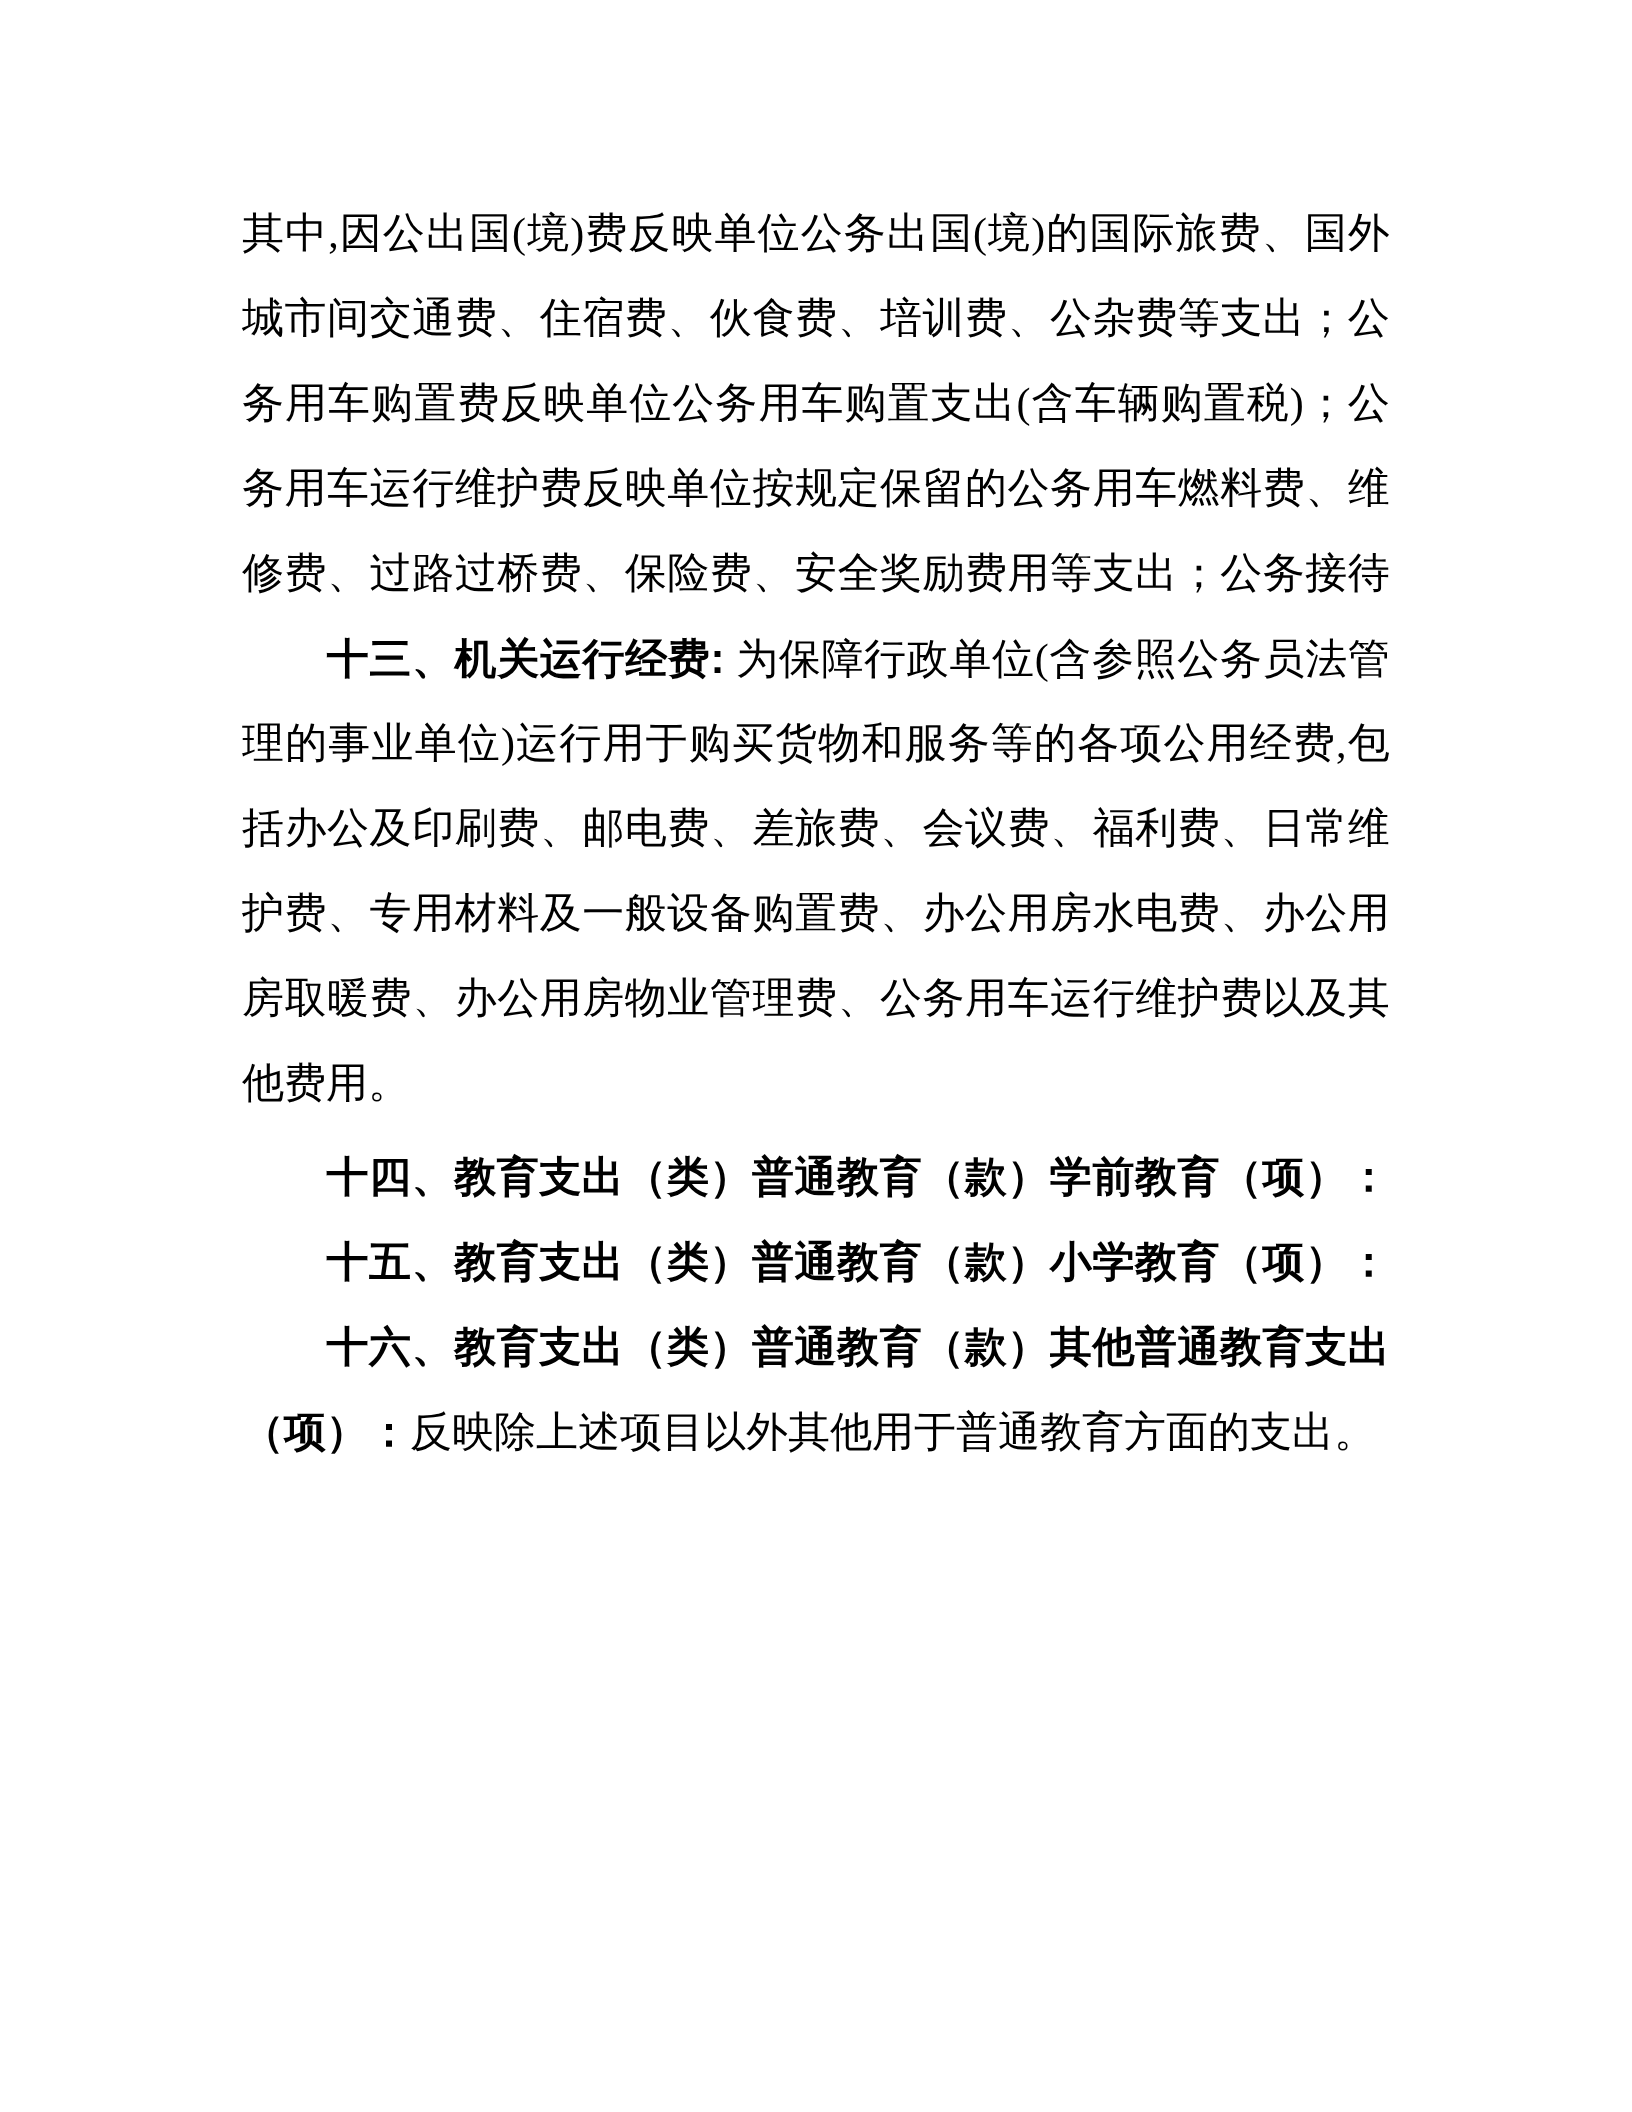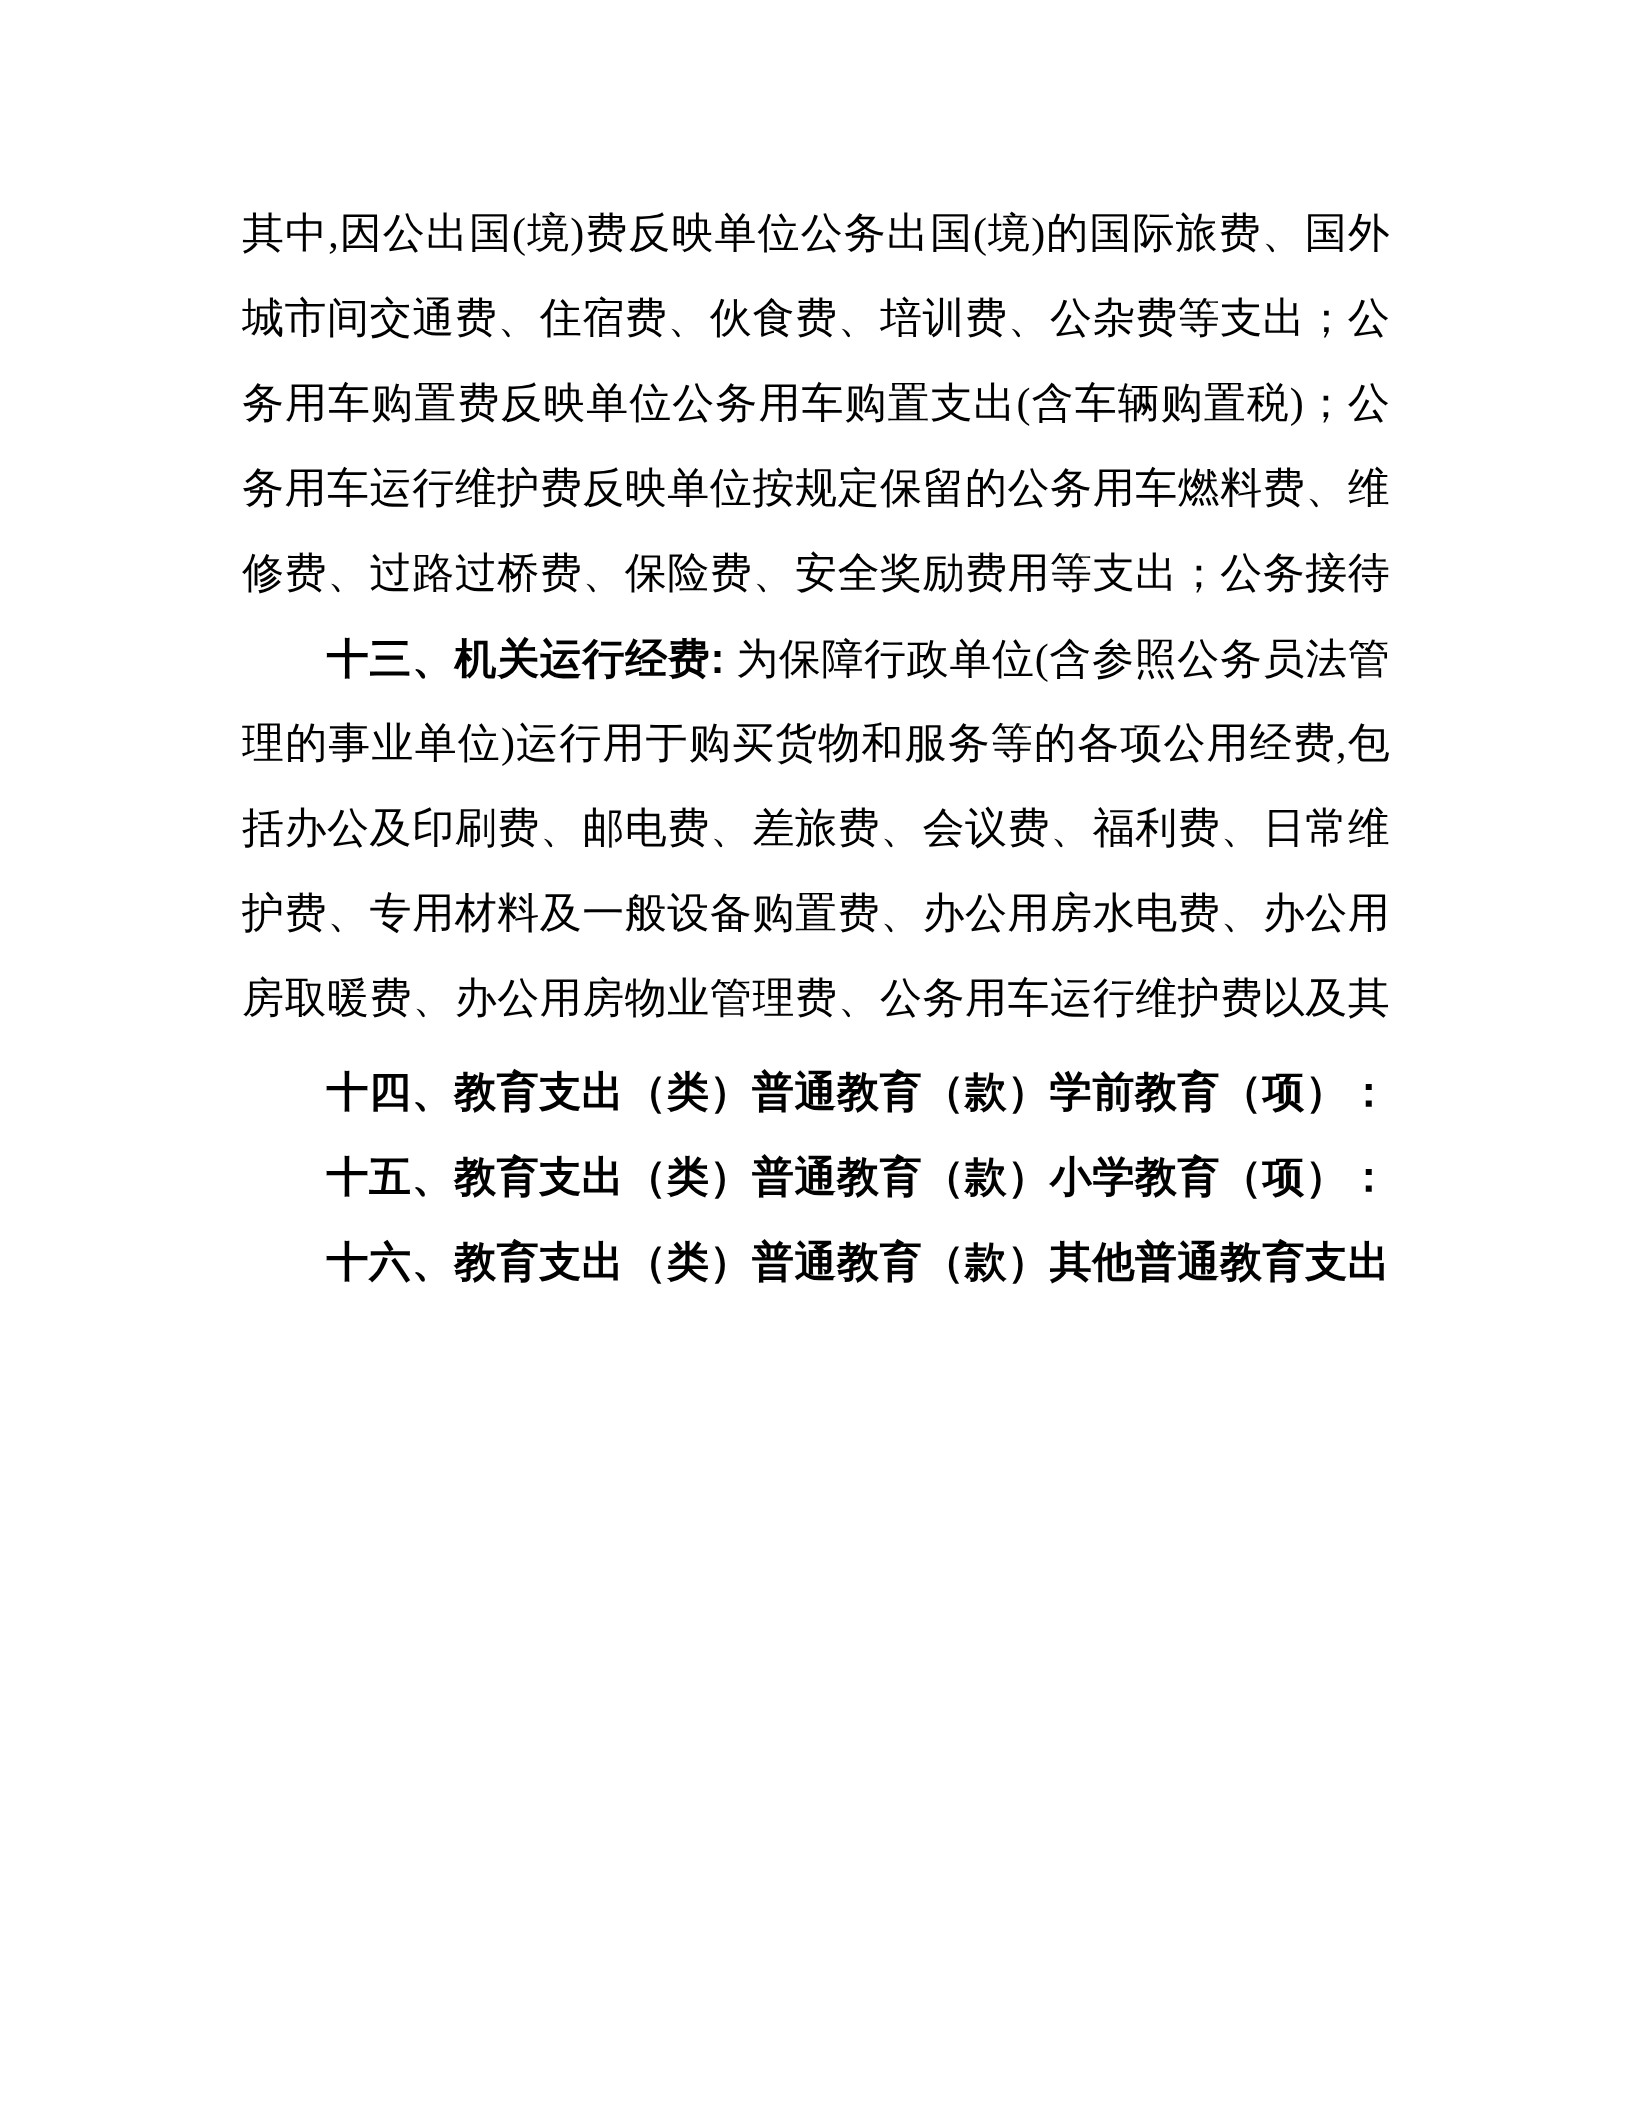--- a/index.html
+++ b/index.html
@@ -346,20 +346,21 @@
           <span class="ch">车</span>
           <span class="ch">运</span>
           <span class="ch">行</span>
           <span class="ch">维</span>
           <span class="ch">护</span>
           <span class="ch">费</span>
           <span class="ch">以</span>
           <span class="ch">及</span>
           <span class="ch">其</span>
         </div>
+        <div class="line"><span>他费用。</span></div>
       </div>
       <div class="paragraph" style="margin-top: 8px;">
         <div class="line justify">
           <span class="indent"></span>
           <span class="ch bold">十</span>
           <span class="ch bold">四</span>
           <span class="ch bold">、</span>
           <span class="ch bold">教</span>
           <span class="ch bold">育</span>
           <span class="ch bold">支</span>
@@ -436,15 +437,16 @@
           <span class="ch bold">）</span>
           <span class="ch bold">其</span>
           <span class="ch bold">他</span>
           <span class="ch bold">普</span>
           <span class="ch bold">通</span>
           <span class="ch bold">教</span>
           <span class="ch bold">育</span>
           <span class="ch bold">支</span>
           <span class="ch bold">出</span>
         </div>
+        <div class="line"><span class="bold">（项）：</span><span>反映除上述项目以外其他用于普通教育方面的支出。</span></div>
       </div>
     </div>
 </div>
 
 </body></html>

